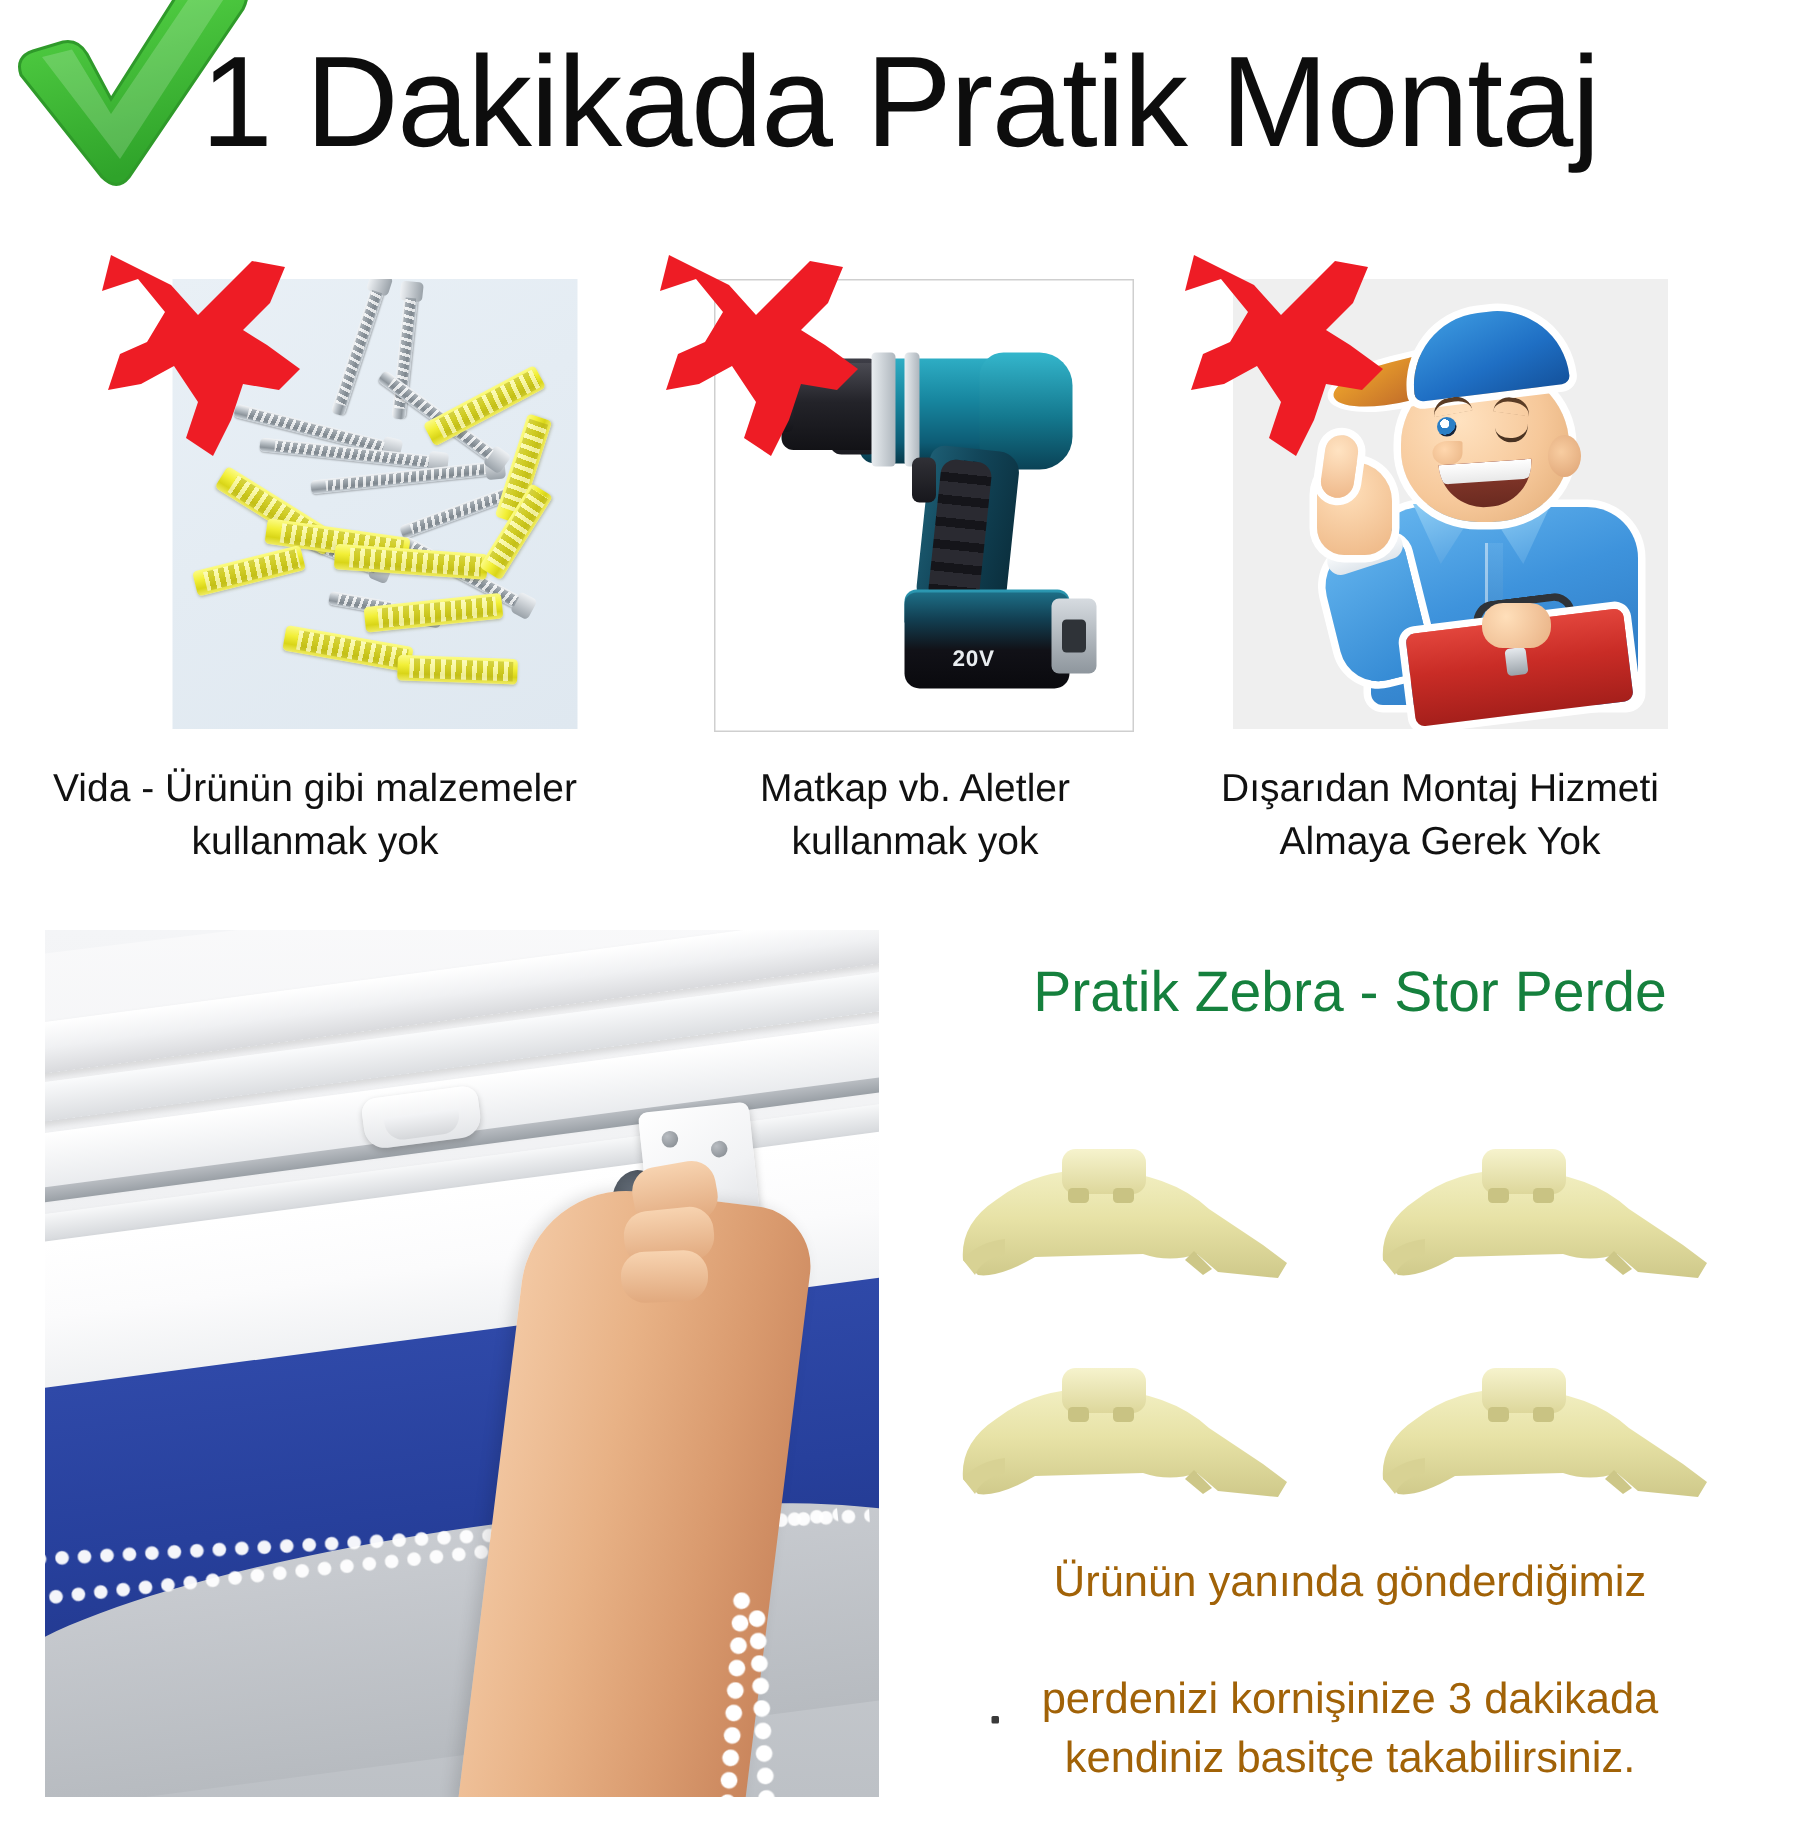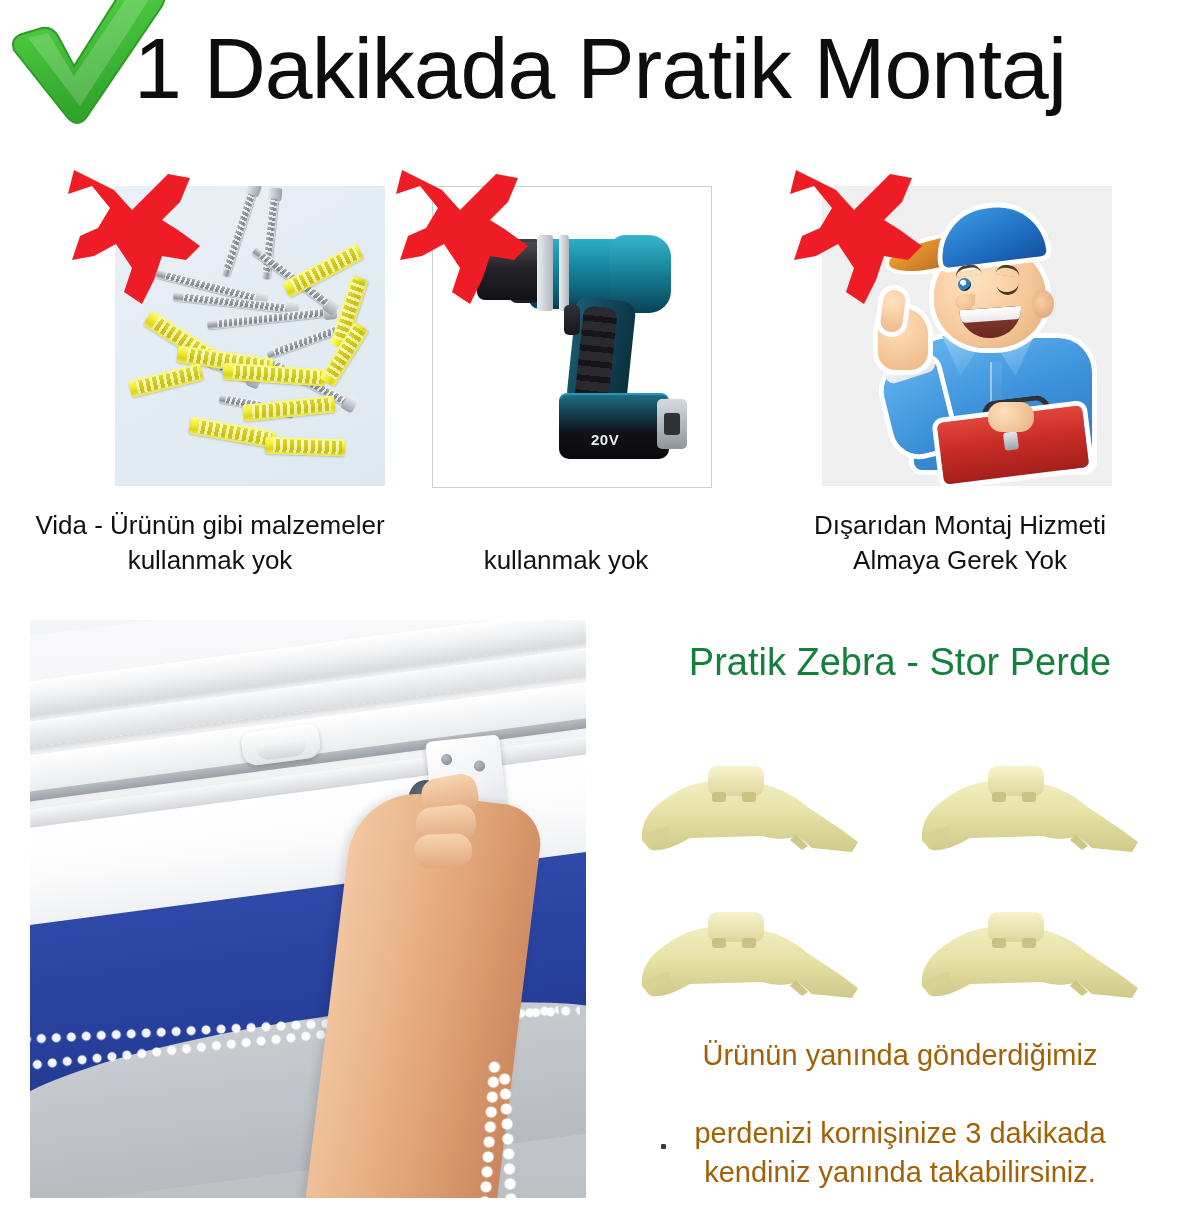--- a/index.html
+++ b/index.html
@@ -37,21 +37,21 @@
     width: 1200px;
     height: 420px;
   }
   .no-cell {
     position: absolute;
     top: 0;
     width: 360px;
     height: 420px;
   }
   .no-cell.c1 { left: 30px; }
-  .no-cell.c2 { left: 386px; }
+  .no-cell.c2 { left: 430px; }
   .no-cell.c3 { left: 780px; }
 
   .photo-box {
     position: absolute;
     overflow: hidden;
   }
 
   
   .screws-box {
     left: 85px; top: 18px;
@@ -562,21 +562,21 @@
       </div>
     </div>
     <div class="red-x x2">
       <svg viewBox="0 0 146 150" width="146" height="150" aria-hidden="true">
         <g fill="#ee1c25">
           <path d="M16 6 L10 30 L34 22 L52 44 L40 64 L22 72 L14 96 L36 92 L58 80 L74 104 L66 128 L84 140 L96 116 L104 92 L128 96 L142 82 L120 66 L104 56 L122 38 L132 14 L110 10 L90 30 L74 46 L56 26 Z"></path>
         </g>
       </svg>
     </div>
     <div class="caption">
-      <br>
+      <span>Matkap vb. Aletler</span><br>
       <span>kullanmak yok</span>
     </div>
   </div>
 
   <div class="no-cell c3">
     <div class="photo-box worker-box">
       <div class="w-art">
         <div class="w-torso"></div>
         <div class="w-collar-l"></div>
         <div class="w-collar-r"></div>
@@ -723,15 +723,15 @@
       <path d="M12 84 Q22 72 40 70 L40 80 Q24 84 20 94 Z" fill="#d8d294"></path>
       <path d="M166 78 L178 90 L172 94 L160 84 Z" fill="#cdc788"></path>
     </svg>
   </div>
 </div>
 
 <div class="body-text">
   <span>Ürünün yanında  gönderdiğimiz</span><br>
   <br>
   <span>perdenizi kornişinize 3 dakikada</span><br>
-  <span>kendiniz yanında takabilirsiniz.</span>
+  <span>kendiniz basitçe takabilirsiniz.</span>
 </div>
 <div class="stray-dot"></div>
 
 </body></html>

